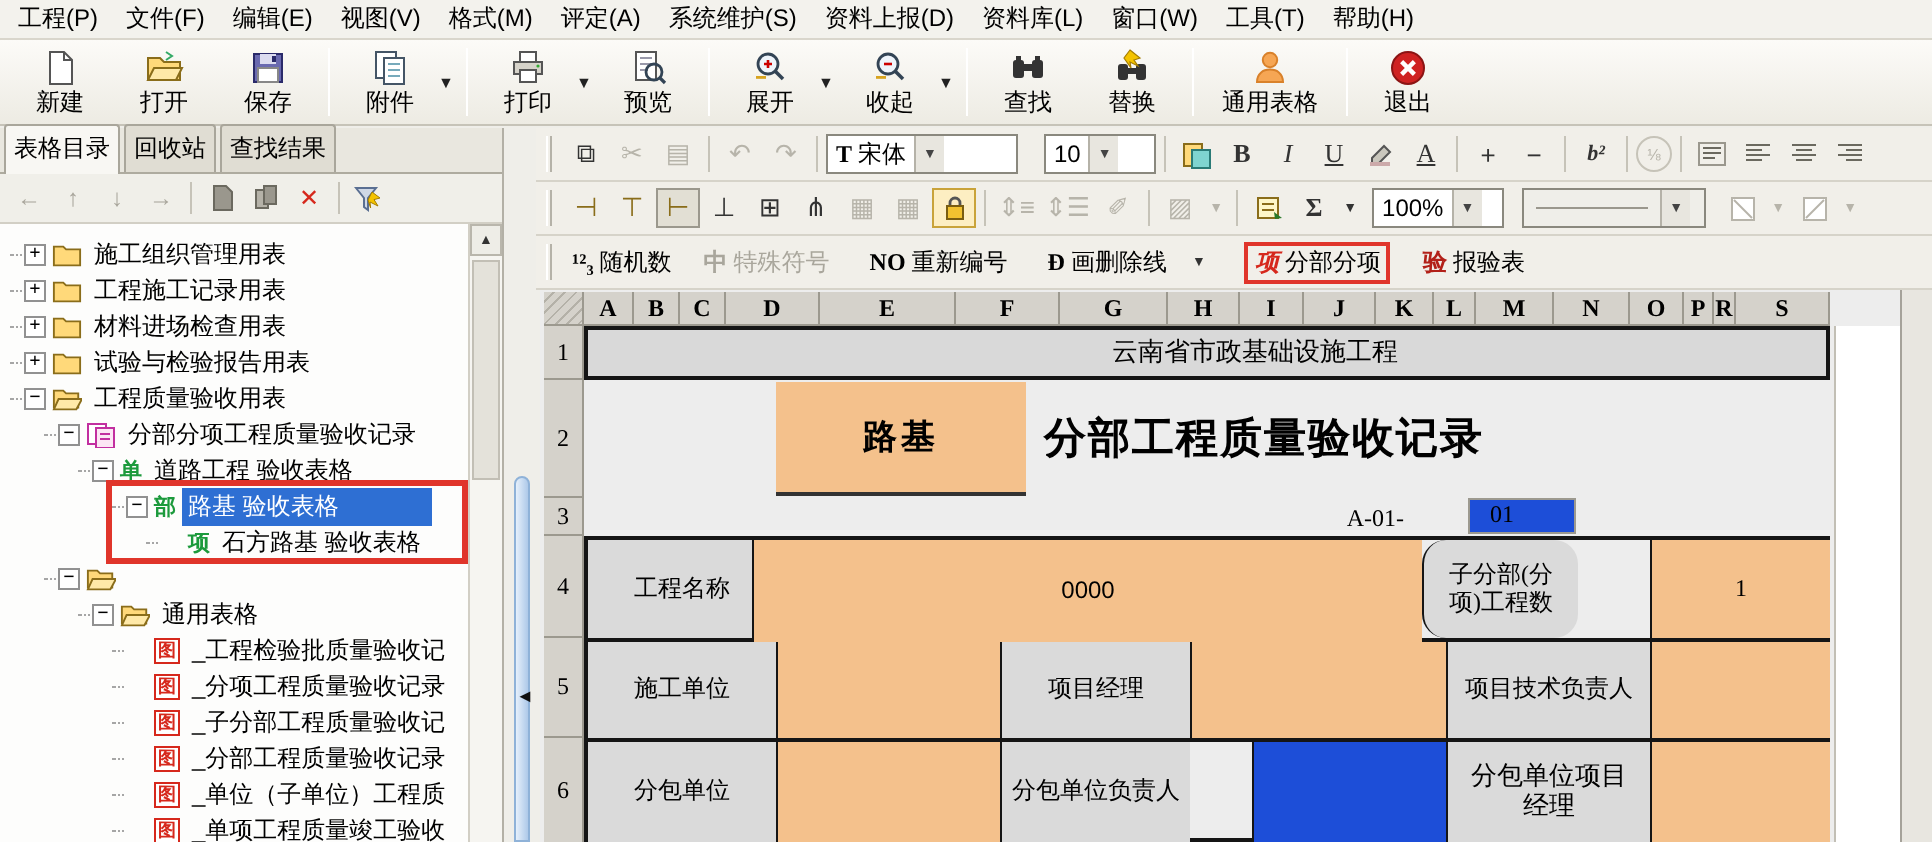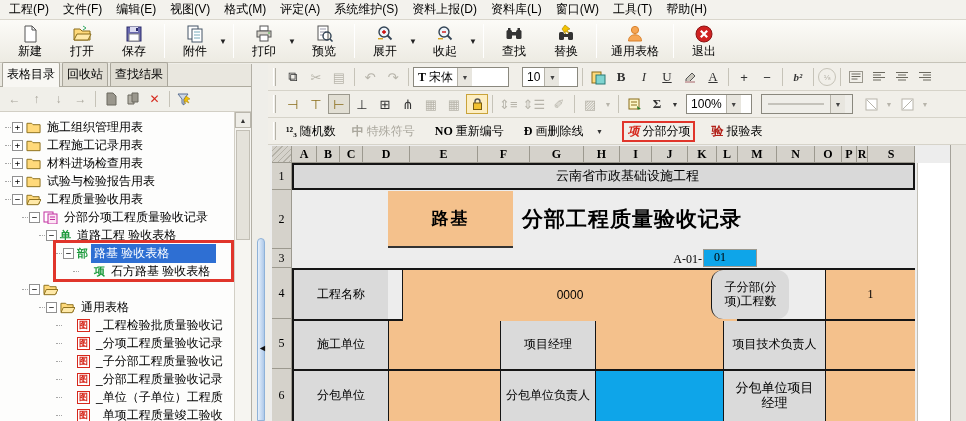--- a/index.html
+++ b/index.html
@@ -85,21 +85,21 @@
   .sheet{position:absolute;left:2px;top:81px;right:0;bottom:0;background:#ededed;
     font-family:"Liberation Serif","DejaVu Serif",serif;font-size:12px;}
   .abs{position:absolute;}
   .hdrcell{background:#d5d2cb;border-right:1px solid #9c998f;border-bottom:1px solid #9c998f;
     display:flex;align-items:center;justify-content:center;font-weight:bold;}
   .rowhdr{background:#d5d2cb;border-right:1px solid #9c998f;border-bottom:1px solid #9c998f;
     display:flex;align-items:center;justify-content:center;}
   .corner{background:repeating-linear-gradient(135deg,#d5d2cb 0 3px,#b4b1a8 3px 4px);
     border-right:1px solid #9c998f;border-bottom:1px solid #9c998f;}
   .cell{display:flex;align-items:center;justify-content:center;text-align:center;line-height:1.15;}
-  .g{background:#dadada;} .o{background:#f4c18c;} .w{background:#0ea5e9;}
+  .g{background:#dadada;} .o{background:#f4c18c;} .w{background:#1d4ed8;margin-left:31px;}
   .bl{border-left:1px solid #151515;}
 </style>
 </head>
 <body>
 
 <div class="window">
 
   <div class="menubar">
       <span class="menu-item">工程(P)</span>
       <span class="menu-item">文件(F)</span>
@@ -633,21 +633,21 @@
       <div class="abs" style="left:252px;top:45px;width:390px;height:58px;display:flex;align-items:center;font-size:21px;font-weight:bold;letter-spacing:1px;">分部工程质量验收记录</div>
 
       <div class="abs" style="left:300px;top:105px;width:132px;height:18px;display:flex;align-items:center;justify-content:flex-end;">A-01-</div>
       <div class="abs cell w" style="left:433px;top:104px;width:54px;height:18px;border:1px solid #9c998f;justify-content:flex-start;padding-left:10px;">01</div>
 
       <div class="abs" style="left:22px;top:123px;width:623px;height:153px;border:2px solid #151515;pointer-events:none;"></div>
       <div class="abs" style="left:22px;top:174px;width:623px;height:2px;background:#151515;"></div>
       <div class="abs" style="left:22px;top:224px;width:623px;height:2px;background:#151515;"></div>
 
       <div class="abs cell g" style="left:24px;top:125px;width:94px;height:49px;">工程名称</div>
-      <div class="abs cell o bl" style="left:132px;top:125px;width:335px;height:51px;font-family:'Liberation Sans',sans-serif;">0000</div>
+      <div class="abs cell o bl" style="left:106px;top:125px;width:335px;height:51px;font-family:'Liberation Sans',sans-serif;">0000</div>
       <div class="abs cell g bl" style="left:441px;top:125px;width:78px;height:49px;padding:0 8px;border-radius:12px;">子分部(分项)工程数</div>
       <div class="abs cell o bl" style="left:555px;top:125px;width:90px;height:49px;">1</div>
 
       <div class="abs cell g" style="left:24px;top:176px;width:94px;height:48px;">施工单位</div>
       <div class="abs cell o bl" style="left:118px;top:176px;width:112px;height:48px;"></div>
       <div class="abs cell g bl" style="left:230px;top:176px;width:95px;height:48px;">项目经理</div>
       <div class="abs cell o bl" style="left:325px;top:176px;width:128px;height:48px;"></div>
       <div class="abs cell g bl" style="left:453px;top:176px;width:102px;height:48px;font-size:12px;">项目技术负责人</div>
       <div class="abs cell o bl" style="left:555px;top:176px;width:90px;height:48px;"></div>
 

